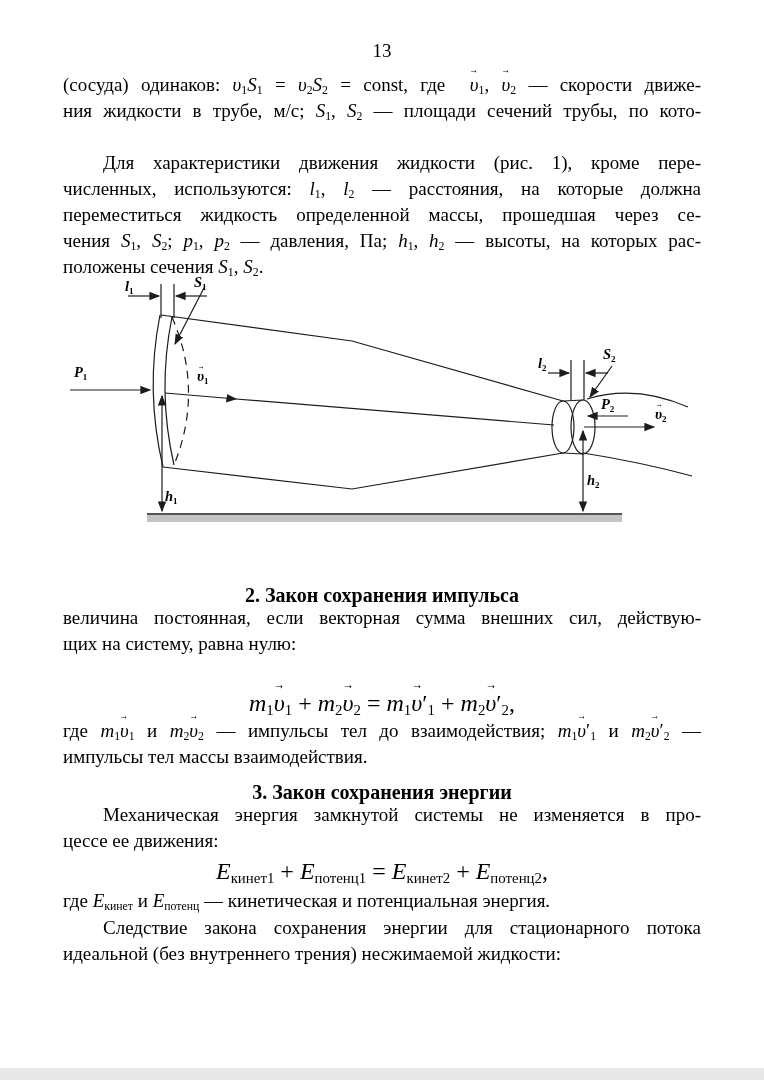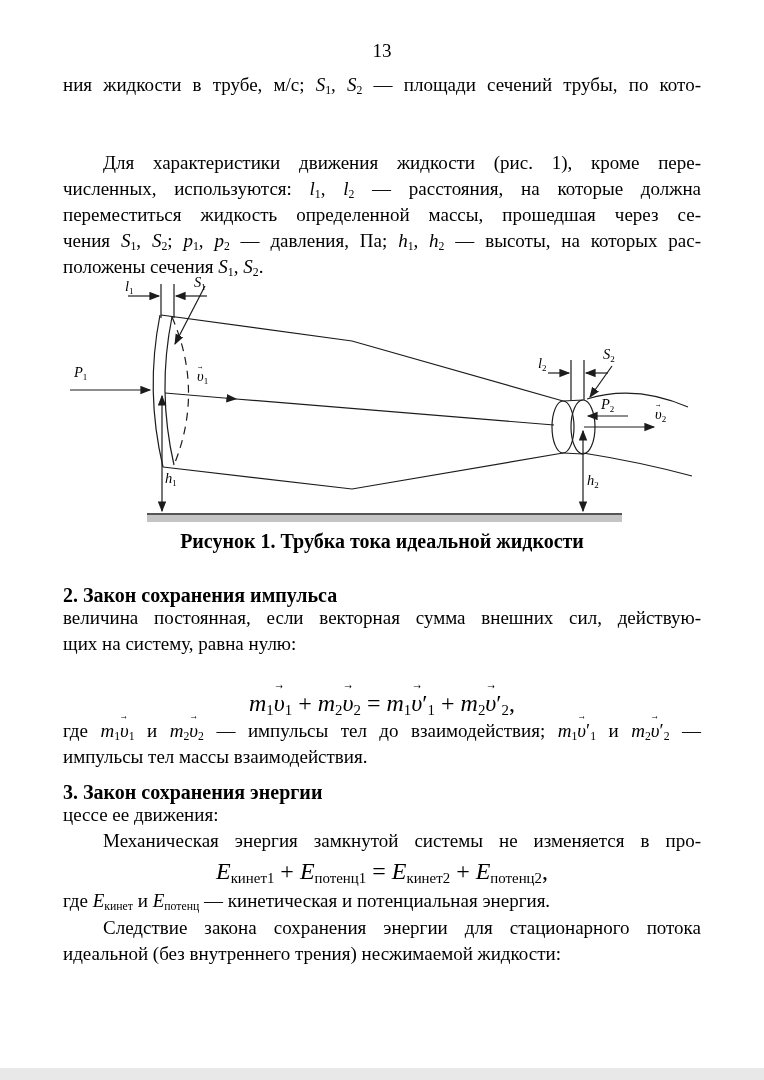--- a/index.html
+++ b/index.html
@@ -6,43 +6,44 @@
   .page{
     position:relative; width:764px; height:1068px; background:#ffffff;
     font-family:"Liberation Serif","DejaVu Serif",serif; color:#000000;
     overflow:hidden; margin:0 auto;
   }
   .pagenum{position:absolute; left:0; top:40px; width:764px; text-align:center; font-size:19px;}
   .para{position:absolute; left:63px; width:638px; font-size:19px;}
   .line{line-height:26px; height:26px;}
   .line.j{text-align:justify; text-align-last:justify;}
   .line.ind{text-indent:40px;}
-  .heading{position:absolute; left:63px; width:638px; font-weight:bold; font-size:20px; line-height:26px;}
+  .heading{position:absolute; left:63px; width:638px; text-align:center; font-weight:bold; font-size:20px; line-height:26px;}
   .caption{position:absolute; left:63px; width:638px; text-align:center; font-weight:bold; font-size:20px;}
   .formula{position:absolute; left:63px; width:638px; text-align:center; font-size:24px; line-height:30px;}
   i{font-style:italic;}
   sub{font-size:0.62em; vertical-align:-0.28em; line-height:0;}
   sup{font-size:0.62em; vertical-align:0.5em; line-height:0;}
   .vec{position:relative; display:inline-block;}
   .vec::after{
     content:"\2192"; position:absolute; left:50%; top:-0.72em;
     transform:translateX(-50%) scaleX(.75); font-size:0.62em; font-style:normal; line-height:1;
   }
-  .figure{position:absolute; left:0; top:270px; width:764px; height:258px;}
+  .figure{position:absolute; left:0; top:270px; width:764px; height:258px;font-weight:bold;}
   .figure svg{position:absolute; left:0; top:0;}
   .flabel{position:absolute; font-size:14.5px; line-height:16px; white-space:nowrap;}
 </style>
 </head>
 <body>
 
 <div class="page">
 
   <div class="pagenum">13</div>
 
   <div class="para" style="top:72px">
+      <div class="line j">(сосуда) одинаков: <i>υ</i><sub>1</sub><i>S</i><sub>1</sub> = <i>υ</i><sub>2</sub><i>S</i><sub>2</sub> = const, где &nbsp;<span class="vec"><i>υ</i></span><sub>1</sub>, <span class="vec"><i>υ</i></span><sub>2</sub> — скорости движе-</div>
       <div class="line j">ния жидкости в трубе, м/с; <i>S</i><sub>1</sub>, <i>S</i><sub>2</sub> — площади сечений трубы, по кото-</div>
     </div>
   <div class="para" style="top:150px">
       <div class="line j ind">Для характеристики движения жидкости (рис. 1), кроме пере-</div>
       <div class="line j">численных, используются: <i>l</i><sub>1</sub>, <i>l</i><sub>2</sub> — расстояния, на которые должна</div>
       <div class="line j">переместиться жидкость определенной массы, прошедшая через се-</div>
       <div class="line j">чения <i>S</i><sub>1</sub>, <i>S</i><sub>2</sub>; <i>p</i><sub>1</sub>, <i>p</i><sub>2</sub> — давления, Па; <i>h</i><sub>1</sub>, <i>h</i><sub>2</sub> — высоты, на которых рас-</div>
       <div class="line">положены сечения <i>S</i><sub>1</sub>, <i>S</i><sub>2</sub>.</div>
     </div>
 
@@ -96,45 +97,44 @@
         <line x1="583" y1="200" x2="583" y2="241" marker-end="url(#ah)"></line>
 
         <path d="M587,129 Q635,114 688,137"></path>
         <path d="M583,183 Q640,192 692,206"></path>
       </g>
     </svg>
     <span class="flabel" style="left:125px;top:8px"><i>l</i><sub>1</sub></span>
     <span class="flabel" style="left:194px;top:4px"><i>S</i><sub>1</sub></span>
     <span class="flabel" style="left:74px;top:94px"><i>P</i><sub>1</sub></span>
     <span class="flabel" style="left:197px;top:98px"><span class="vec"><i>υ</i></span><sub>1</sub></span>
-    <span class="flabel" style="left:165px;top:200px"><i>h</i><sub>1</sub></span>
+    <span class="flabel" style="left:165px;top:218px"><i>h</i><sub>1</sub></span>
     <span class="flabel" style="left:538px;top:85px"><i>l</i><sub>2</sub></span>
     <span class="flabel" style="left:603px;top:76px"><i>S</i><sub>2</sub></span>
     <span class="flabel" style="left:601px;top:126px"><i>P</i><sub>2</sub></span>
     <span class="flabel" style="left:655px;top:136px"><span class="vec"><i>υ</i></span><sub>2</sub></span>
     <span class="flabel" style="left:587px;top:202px"><i>h</i><sub>2</sub></span>
   </div>
 
-  <div class="caption" style="top:530px">Рисунок 1. Трубка тока идеальной жидкости</div>
 
   <div class="heading" style="top:582px">2. Закон сохранения импульса</div>
   <div class="para" style="top:605px">
       <div class="line j">величина постоянная, если векторная сумма внешних сил, действую-</div>
       <div class="line">щих на систему, равна нулю:</div>
     </div>
   <div class="formula" style="top:688px"><i>m</i><sub>1</sub><span class="vec"><i>υ</i></span><sub>1</sub> + <i>m</i><sub>2</sub><span class="vec"><i>υ</i></span><sub>2</sub> = <i>m</i><sub>1</sub><span class="vec"><i>υ</i></span>′<sub>1</sub> + <i>m</i><sub>2</sub><span class="vec"><i>υ</i></span>′<sub>2</sub>,</div>
   <div class="para" style="top:718px">
       <div class="line j">где <i>m</i><sub>1</sub><span class="vec"><i>υ</i></span><sub>1</sub> и <i>m</i><sub>2</sub><span class="vec"><i>υ</i></span><sub>2</sub> — импульсы тел до взаимодействия; <i>m</i><sub>1</sub><span class="vec"><i>υ</i></span>′<sub>1</sub> и <i>m</i><sub>2</sub><span class="vec"><i>υ</i></span>′<sub>2</sub> —</div>
       <div class="line">импульсы тел массы взаимодействия.</div>
     </div>
 
   <div class="heading" style="top:779px">3. Закон сохранения энергии</div>
   <div class="para" style="top:802px">
+      <div class="line j ind">Механическая энергия замкнутой системы не изменяется в про-</div>
       <div class="line">цессе ее движения:</div>
-      <div class="line j ind">Механическая энергия замкнутой системы не изменяется в про-</div>
     </div>
   <div class="formula" style="top:856px"><i>E</i><sub>кинет1</sub> + <i>E</i><sub>потенц1</sub> = <i>E</i><sub>кинет2</sub> + <i>E</i><sub>потенц2</sub>,</div>
   <div class="para" style="top:888px">
       <div class="line">где <i>E</i><sub>кинет</sub> и <i>E</i><sub>потенц</sub> — кинетическая и потенциальная энергия.</div>
     </div>
   <div class="para" style="top:915px">
       <div class="line j ind">Следствие закона сохранения энергии для стационарного потока</div>
       <div class="line">идеальной (без внутреннего трения) несжимаемой жидкости:</div>
     </div>
 

